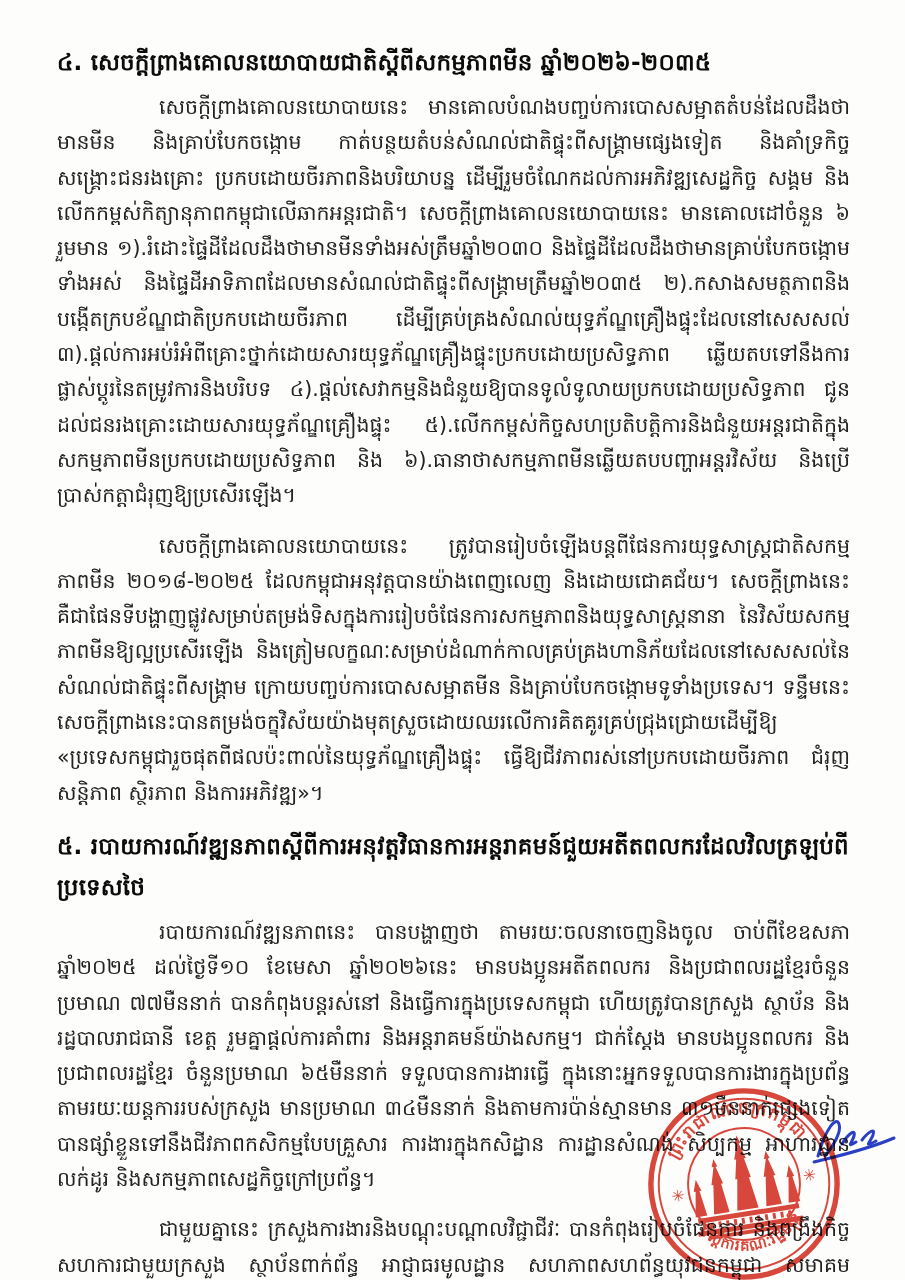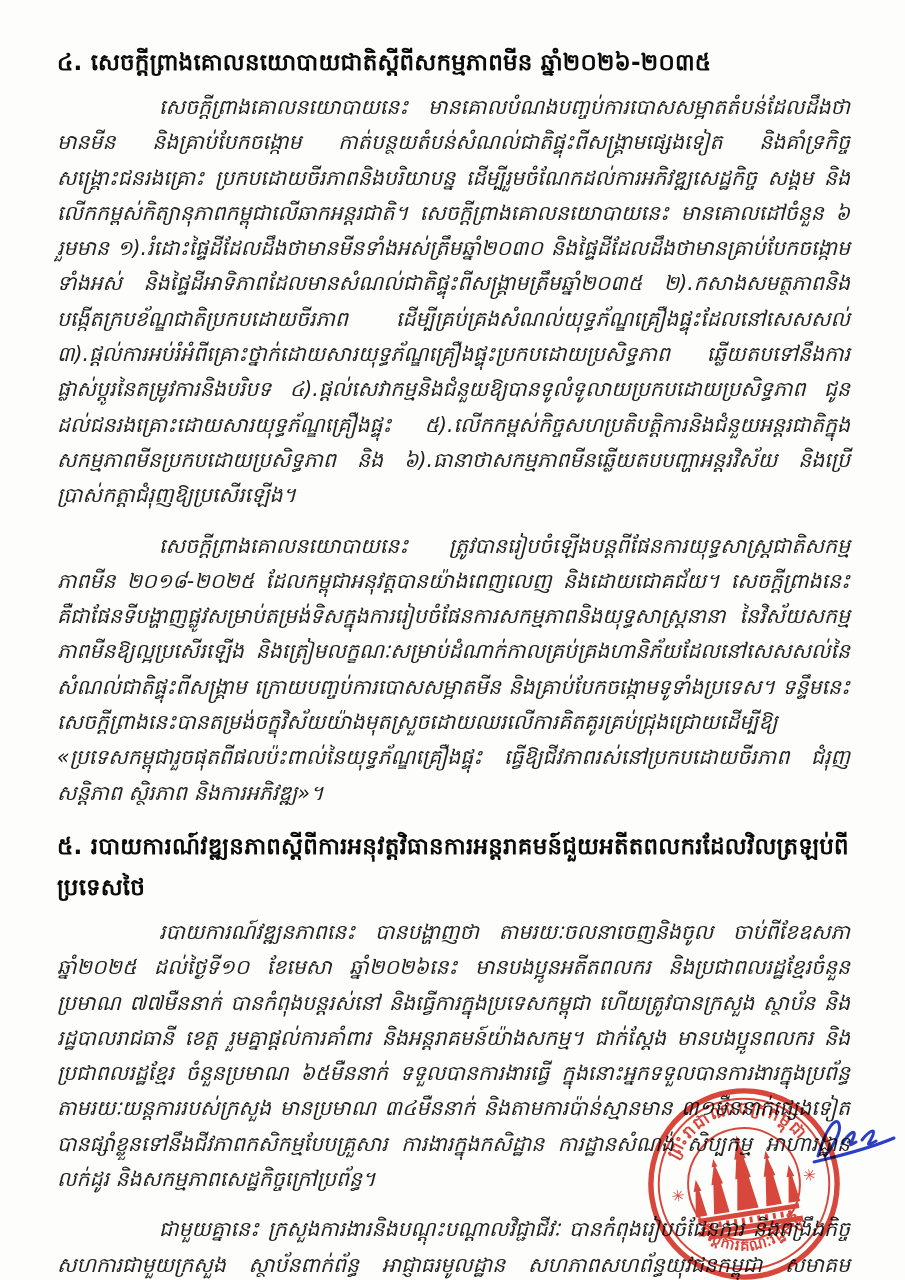--- a/index.html
+++ b/index.html
@@ -25,21 +25,20 @@
     letter-spacing:.2px;
   }
   .sec-heading.second{margin-top:6px;}
   .body-par{
     font-size:20.5px;
     line-height:35.3px;
     text-align:justify;
     text-indent:102px;
     margin:0 0 15px 0;
     color:#222;
-    font-style:italic;
   }
   
   .stamp{
     position:absolute;
     left:646px;top:1086px;
     width:196px;height:196px;
     transform:rotate(-9deg);
     mix-blend-mode:multiply;
     opacity:.93;
   }

